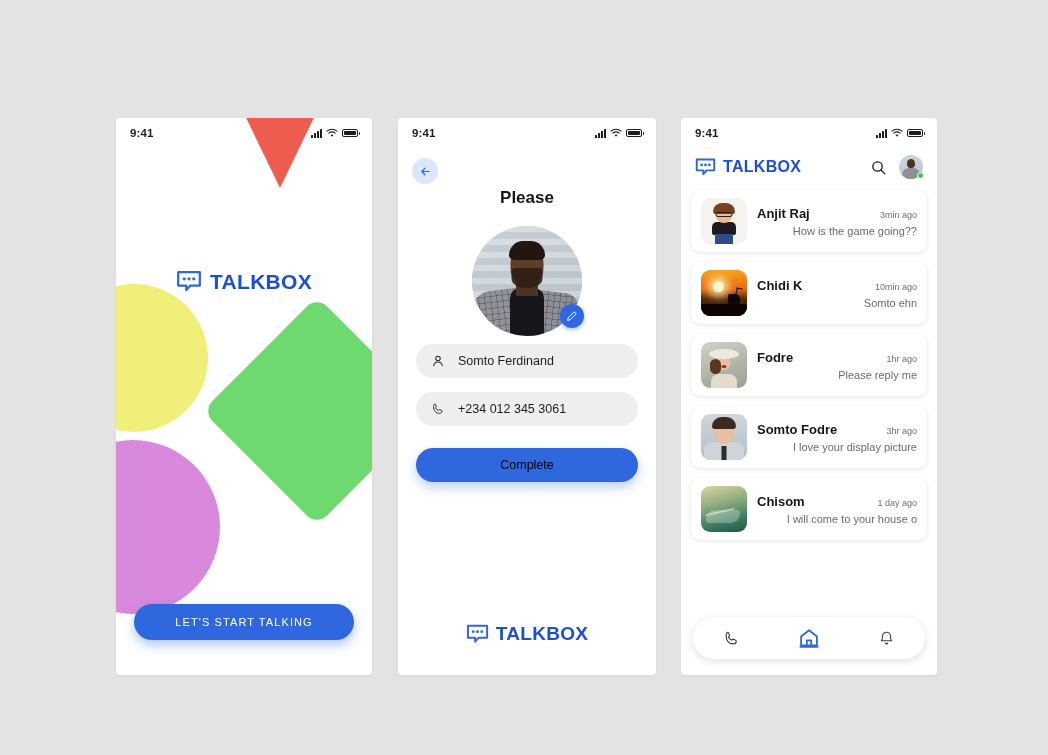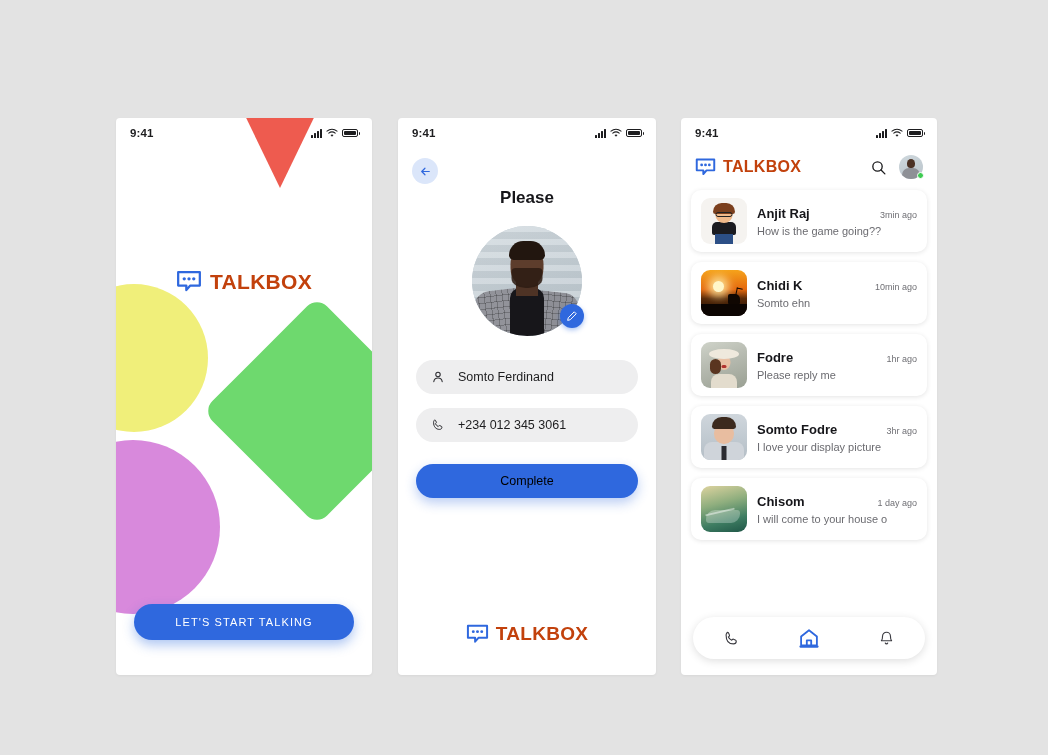--- a/index.html
+++ b/index.html
@@ -76,21 +76,21 @@
     width: 220px; height: 36px; border: none; cursor: pointer;
     background: var(--c-blue); color: #fff; border-radius: 20px;
     font-family: Liberation Sans, sans-serif;
     font-size: 11px; font-weight: 400; letter-spacing: 1.1px;
     box-shadow: 0 5px 12px rgba(42,104,222,.38);
   }
 
   
   .logo-mark { flex: 0 0 auto; }
   .logo-word {
-    font-size: 21px; font-weight: 700; color: #c2410c;
+    font-size: 21px; font-weight: 700; color: #1d4ed8;
     letter-spacing: .3px; font-family: "Liberation Sans", sans-serif;
   }
   .logo-word.sm { font-size: 19px; }
   .logo-word.xs { font-size: 16px; }
 
   
   .back-btn {
     position: absolute; top: 40px; left: 14px;
     width: 26px; height: 26px; border-radius: 50%;
     background: #dbe6fa; display: flex; align-items: center; justify-content: center;
@@ -173,21 +173,21 @@
     background: linear-gradient(160deg,#cfd8dd,#b9c3ca);
   }
   .hdr-avatar .inner .h { position: absolute; left: 50%; top: 4px; transform: translateX(-50%);
     width: 8px; height: 9px; border-radius: 50% 50% 45% 45%; background: #4b3124; }
   .hdr-avatar .inner .b { position: absolute; left: 50%; top: 13px; transform: translateX(-50%);
     width: 18px; height: 12px; border-radius: 7px 7px 0 0; background: #8e9096; }
   .online-dot {
     position: absolute; right: -1px; bottom: 0px; width: 7px; height: 7px;
     border-radius: 50%; background: #3ecb52; border: 1.5px solid #fff;
   }
-  .chat-list { padding: 4px 10px 0; }
+  .chat-list { padding: 4px 10px 0; text-align: right; }
   .chat-card {
     background: #fff; border-radius: 10px; margin-bottom: 10px;
     box-shadow: 0 1px 5px rgba(0,0,0,.11);
     padding: 8px 10px; display: flex; align-items: center; gap: 10px; cursor: pointer;
   }
   .chat-thumb { width: 46px; height: 46px; border-radius: 9px; flex: 0 0 46px;
     overflow: hidden; position: relative; background: #f1f1f1; }
   .chat-body { flex: 1 1 auto; min-width: 0; }
   .chat-top { display: flex; align-items: baseline; justify-content: space-between; gap: 6px; }
   .chat-name { font-size: 13px; font-weight: 700; color: #16161a; }
@@ -340,21 +340,21 @@
           <div class="ph-beard"></div>
           <div class="ph-hair"></div>
       </div>
       <button class="edit-badge">
         <svg width="12" height="12" viewBox="0 0 24 24">
           <path d="M16.5 3.6l3.9 3.9L8.4 19.5 3.3 20.7l1.2-5.1z" fill="none" stroke="#fff" stroke-width="2" stroke-linejoin="round"></path>
         </svg>
       </button>
     </div>
 
-    <div style="margin-top:24px">
+    <div style="margin-top:8px">
       <div class="field">
         <span class="ficon">
           <svg width="14" height="14" viewBox="0 0 24 24">
             <circle cx="12" cy="7.6" r="3.8" fill="none" stroke="#2b2b30" stroke-width="1.8"></circle>
             <path d="M4.8 20c.6-4 3.6-6.2 7.2-6.2S18.6 16 19.2 20" fill="none" stroke="#2b2b30" stroke-width="1.8" stroke-linecap="round"></path>
           </svg>
         </span>
         <span class="fval">Somto Ferdinand</span>
       </div>
 

